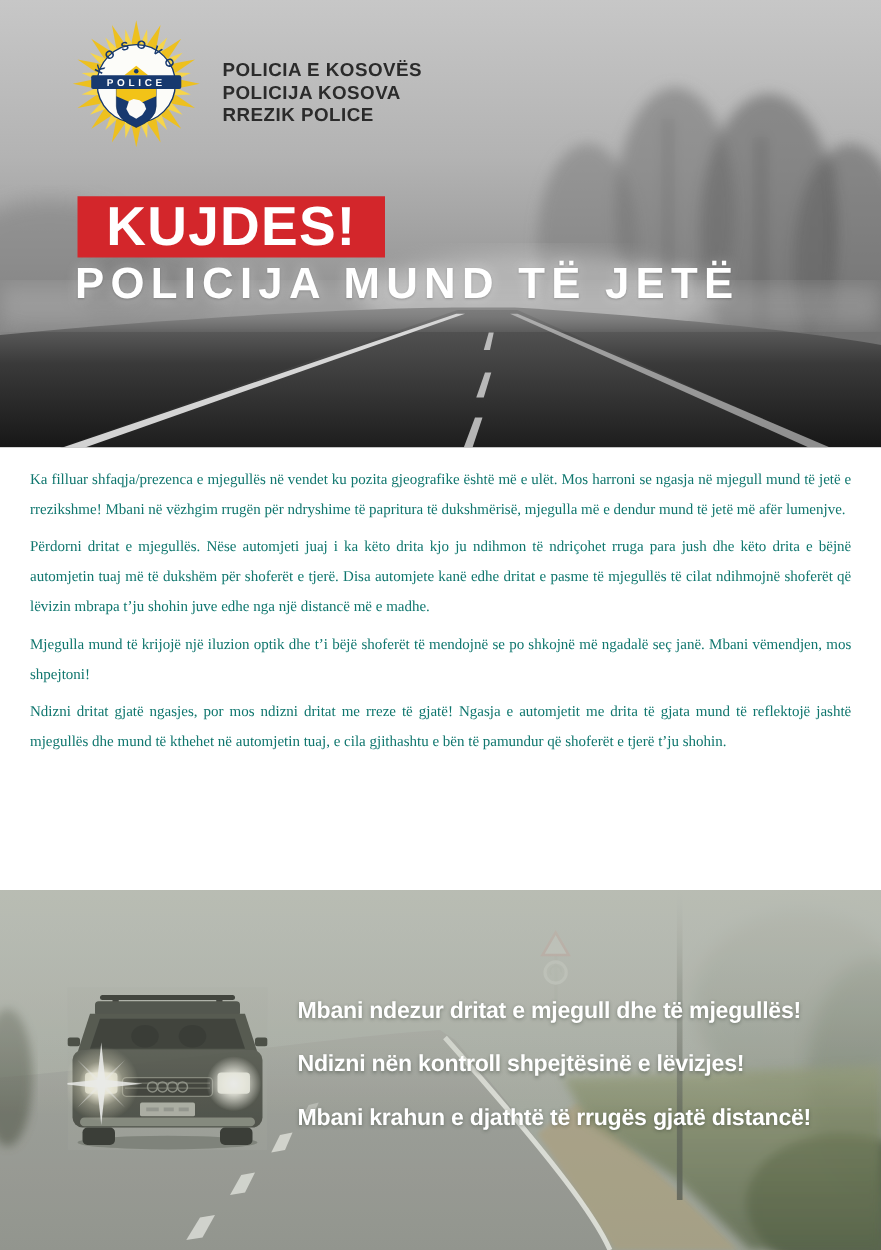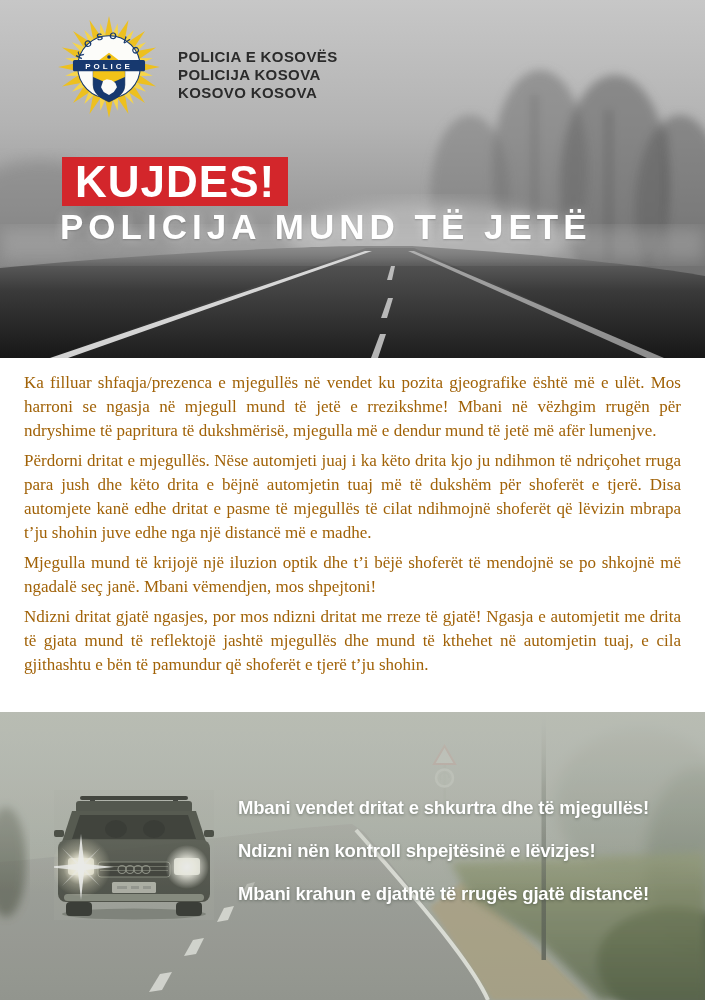--- a/index.html
+++ b/index.html
@@ -13,36 +13,36 @@
   .brand{position:absolute;left:56px;top:14px;display:flex;align-items:center;gap:16px;}
   .brand-logo{width:106px;height:106px;}
   .brand-lines{margin-top:16px;}
   .brand-line{
     font-size:15px;font-weight:bold;color:#2b2b2b;letter-spacing:0.4px;
     line-height:18px;white-space:nowrap;
   }
   .kujdes{
     position:absolute;left:62px;top:157px;display:inline-block;
     background:#d3262b;color:#ffffff;font-weight:bold;font-size:44px;
-    line-height:49px;padding:0 13px;letter-spacing:1px;white-space:nowrap;
+    line-height:49px;padding:0 23px;letter-spacing:1px;white-space:nowrap;
   }
   .headline{position:absolute;left:60px;top:206px;}
   .headline-line{
     color:#ffffff;font-weight:bold;font-size:35px;line-height:42px;
     letter-spacing:5px;white-space:nowrap;
     text-shadow:0 0 10px rgba(255,255,255,0.35), 0 1px 2px rgba(0,0,0,0.25);
   }
   
   .body-copy{
     position:absolute;left:0;top:358px;width:705px;height:354px;background:#ffffff;
     padding:13px 24px 0 24px;box-sizing:border-box;
   }
   .body-copy p{
-    margin:0 0 6px 0;font-family:"Liberation Serif",serif;font-size:17px;
-    line-height:24px;color:#a16207;text-align:justify;
+    margin:0 0 6px 0;font-family:"Liberation Serif",serif;font-size:12px;
+    line-height:24px;color:#0f766e;text-align:justify;
   }
   
   .photo-bottom{position:absolute;left:0;top:712px;width:705px;height:288px;overflow:hidden;}
   .photo-bottom svg.bg{position:absolute;left:0;top:0;}
   .car{position:absolute;left:54px;top:78px;width:160px;height:130px;opacity:0.96;}
   .tips{position:absolute;left:238px;top:85px;}
   .tip{
     color:#ffffff;font-weight:bold;font-size:18.5px;line-height:22px;
     letter-spacing:-0.2px;margin-bottom:21px;white-space:nowrap;
     text-shadow:0 1px 3px rgba(45,55,45,0.45);
@@ -163,21 +163,21 @@
         </text>
         <rect x="16" y="43.5" width="68" height="10.5" rx="1.5" fill="#17396f"></rect>
         <text x="50" y="51.8" font-family="Liberation Sans, sans-serif" font-size="7.5" font-weight="bold" fill="#ffffff" letter-spacing="2.8" text-anchor="middle">POLICE</text>
         <path d="M 35 54 H 65 V 67 Q 65 77 50 83 Q 35 77 35 67 Z" fill="#17396f" stroke="#0e2a52" stroke-width="0.5"></path>
         <path d="M 35 54 H 65 V 59.5 L 50 66 L 35 59.5 Z" fill="#f2c318"></path>
         <path d="M 44.5 63 L 48 61.5 L 52.5 62.5 L 56 65 L 57.5 69 L 54.5 73.5 L 50 76.5 L 45 73.5 L 42.5 69 Z" fill="#fbfbf8"></path>
       </svg>
       <div class="brand-lines">
         <div class="brand-line">POLICIA E KOSOVËS</div>
         <div class="brand-line">POLICIJA KOSOVA</div>
-        <div class="brand-line">KOSOVO KOSOVA</div>
+        <div class="brand-line">RREZIK POLICE</div>
       </div>
     </div>
 
     <div class="kujdes">KUJDES!</div>
     <div class="headline">
       <div class="headline-line">POLICIJA MUND TË JETË</div>
     </div>
   </div>
 
   <div class="body-copy">
@@ -311,19 +311,19 @@
       <circle cx="27" cy="77" r="30" fill="url(#glowL)"></circle>
       <polygon points="27,44 30.5,77 27,110 23.5,77" fill="#ffffff" opacity="0.9"></polygon>
       <polygon points="-6,77 27,73.5 60,77 27,80.5" fill="#ffffff" opacity="0.85"></polygon>
       <polygon points="8,58 28,76 46,96 26,78" fill="#ffffff" opacity="0.45"></polygon>
       <polygon points="46,58 26,76 8,96 28,78" fill="#ffffff" opacity="0.45"></polygon>
       <circle cx="133" cy="77" r="22" fill="url(#glowR)"></circle>
       <rect x="0" y="0" width="160" height="130" fill="#a9afa3" opacity="0.22"></rect>
     </svg>
 
     <div class="tips">
-      <div class="tip">Mbani vendet dritat e shkurtra dhe të mjegullës!</div>
+      <div class="tip">Mbani ndezur dritat e mjegull dhe të mjegullës!</div>
       <div class="tip">Ndizni nën kontroll shpejtësinë e lëvizjes!</div>
       <div class="tip">Mbani krahun e djathtë të rrugës gjatë distancë!</div>
     </div>
   </div>
 
 </div>
 
 </body></html>

